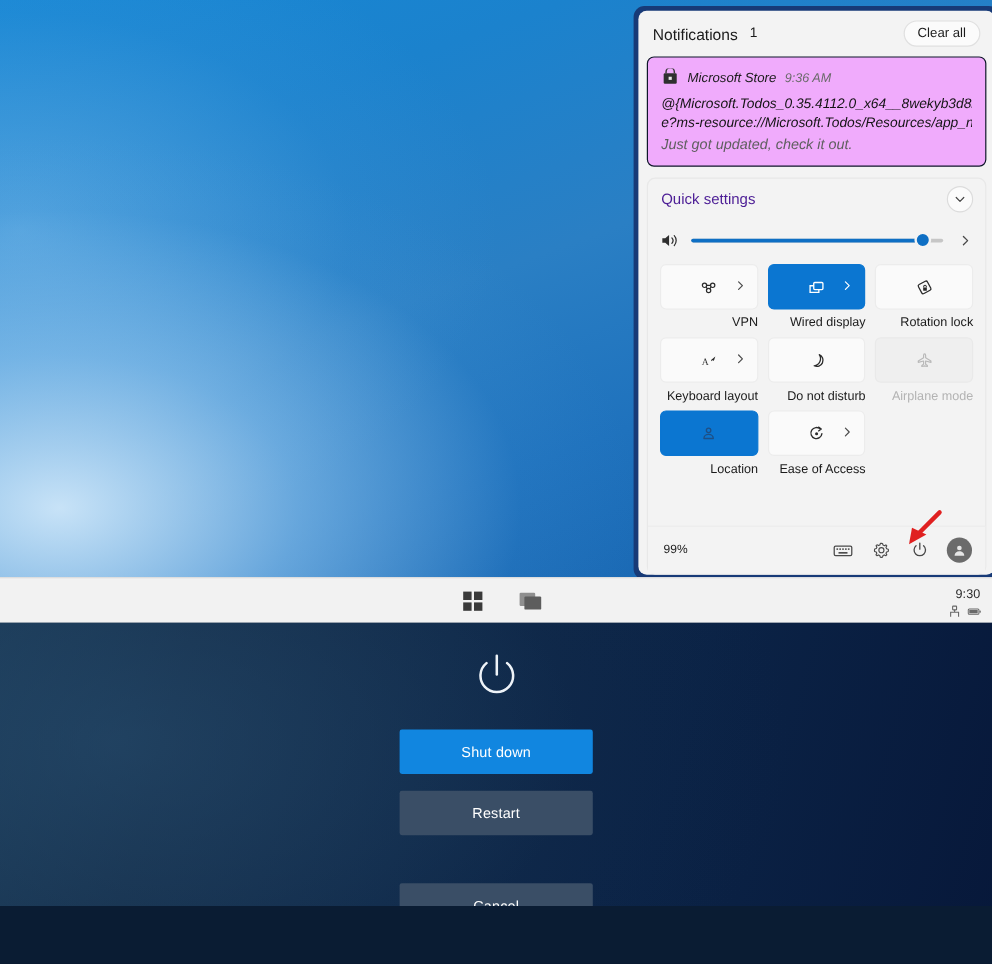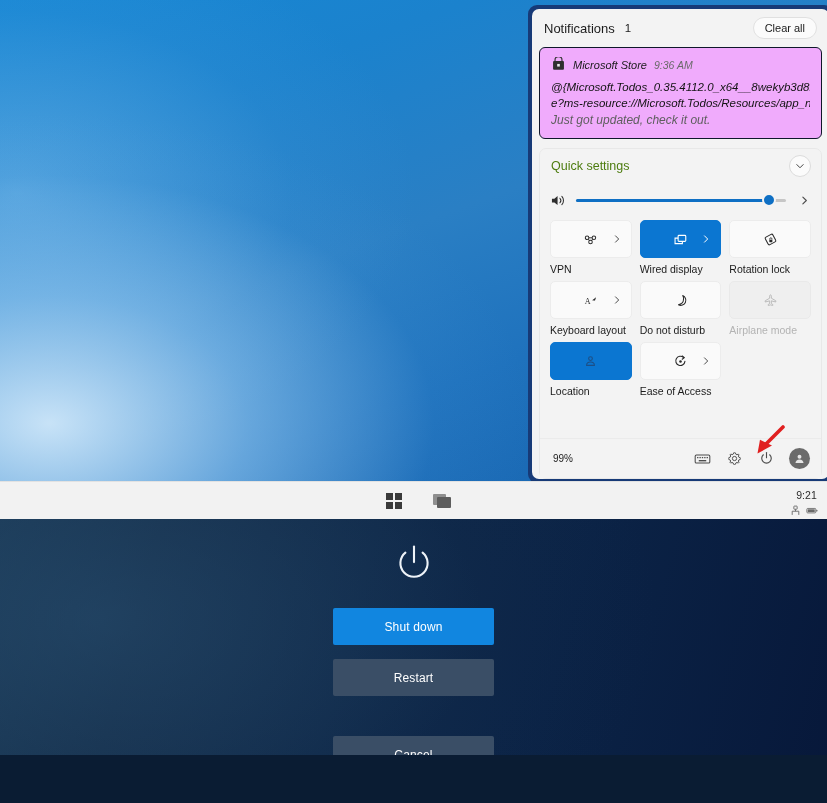--- a/index.html
+++ b/index.html
@@ -84,21 +84,21 @@
     white-space: nowrap; overflow: hidden;
   }
   .notif-sub { font-size: 12px; color: #5e5e5e; line-height: 16px; margin-top: 1px; }
 
   
   .qs {
     background: #f3f3f3; margin: 2px 7px 0 7px; border-radius: 7px;
     border: 1px solid #e8e8e8; flex: 1; display: flex; flex-direction: column;
   }
   .qs-head { display: flex; align-items: center; height: 33px; padding: 0 10px 0 11px; }
-  .qs-title { font-size: 12.5px; color: #4d7c0f; }
+  .qs-title { font-size: 12.5px; color: #4c1d95; }
   .chev-circle {
     margin-left: auto; width: 22px; height: 22px; border-radius: 50%;
     border: 1px solid #dcdcdc; background: #fbfbfb;
     display: flex; align-items: center; justify-content: center;
   }
 
   .slider-row { display: flex; align-items: center; height: 36px; padding: 0 8px 0 10px; gap: 9px; }
   .spk { width: 17px; height: 15px; flex: 0 0 auto; }
   .slider { position: relative; flex: 1; height: 16px; display: flex; align-items: center; }
   .slider-track { position: absolute; left: 0; right: 0; height: 3px; background: #c6c6c6; border-radius: 2px; }
@@ -107,21 +107,21 @@
     position: absolute; left: 92%; transform: translateX(-50%);
     width: 14px; height: 14px; border-radius: 50%; background: #0e6fc4;
     border: 2px solid #f3f3f3;
   }
   .slider-chev { width: 18px; display: flex; align-items: center; justify-content: center; flex: 0 0 auto; }
 
   .qs-grid {
     display: grid; grid-template-columns: repeat(3, 1fr);
     gap: 6px 8px; padding: 2px 10px 8px 10px;
   }
-  .tile-wrap { display: flex; flex-direction: column; align-items: flex-start; }
+  .tile-wrap { display: flex; flex-direction: column; align-items: flex-end; }
   .tile {
     width: 100%; height: 38px; border-radius: 5px;
     background: #fafafa; border: 1px solid #ececec;
     display: flex; align-items: center; justify-content: center; gap: 10px;
     position: relative;
   }
   .tile.on { background: #0b76d1; border-color: #0b76d1; }
   .tile.disabled { background: #efefef; border-color: #e9e9e9; }
   .tile-icon { width: 19px; height: 19px; display: flex; align-items: center; justify-content: center; color: #2b2b2b; }
   .tile.on .tile-icon { color: #ffffff; }
@@ -412,21 +412,21 @@
           </span>
       </div>
       <div class="tb-btn">
         <span class="taskview">
             <span class="bk"></span>
             <span class="fr"></span>
           </span>
       </div>
     </div>
     <div class="tray">
-      <span class="tray-clock">9:21</span>
+      <span class="tray-clock">9:30</span>
       <span class="tray-icons">
         <span class="tray-ico">
           <svg viewBox="0 0 12 12" width="11" height="11">
             <rect x="4.2" y="1.2" width="3.6" height="3.4" rx=".5" fill="none" stroke="#4a4a4a" stroke-width="1"></rect>
             <path d="M6 4.6v2.2M2.4 10.8V6.8h7.2v4" fill="none" stroke="#4a4a4a" stroke-width="1"></path>
           </svg>
         </span>
         <span class="tray-ico">
           <svg viewBox="0 0 14 12" width="12" height="11">
             <rect x="1" y="3.6" width="10.4" height="5.2" rx="1" fill="none" stroke="#4a4a4a" stroke-width="1"></rect>

